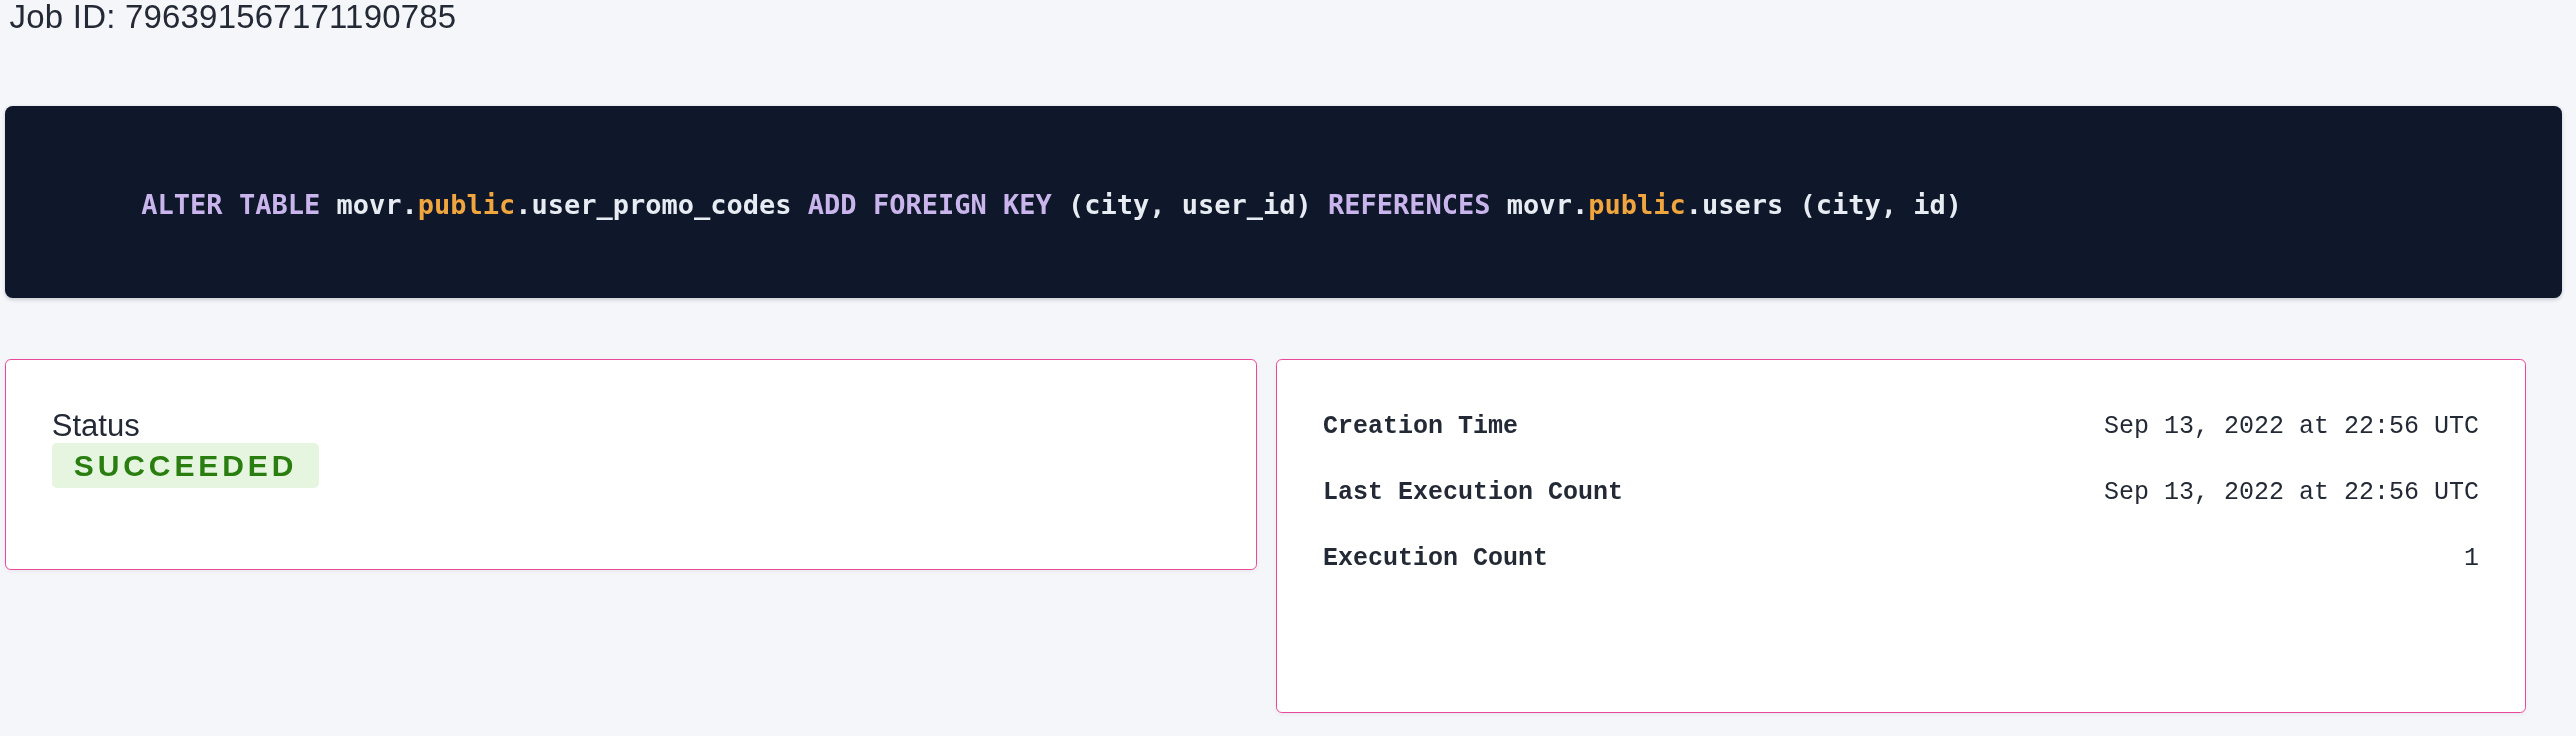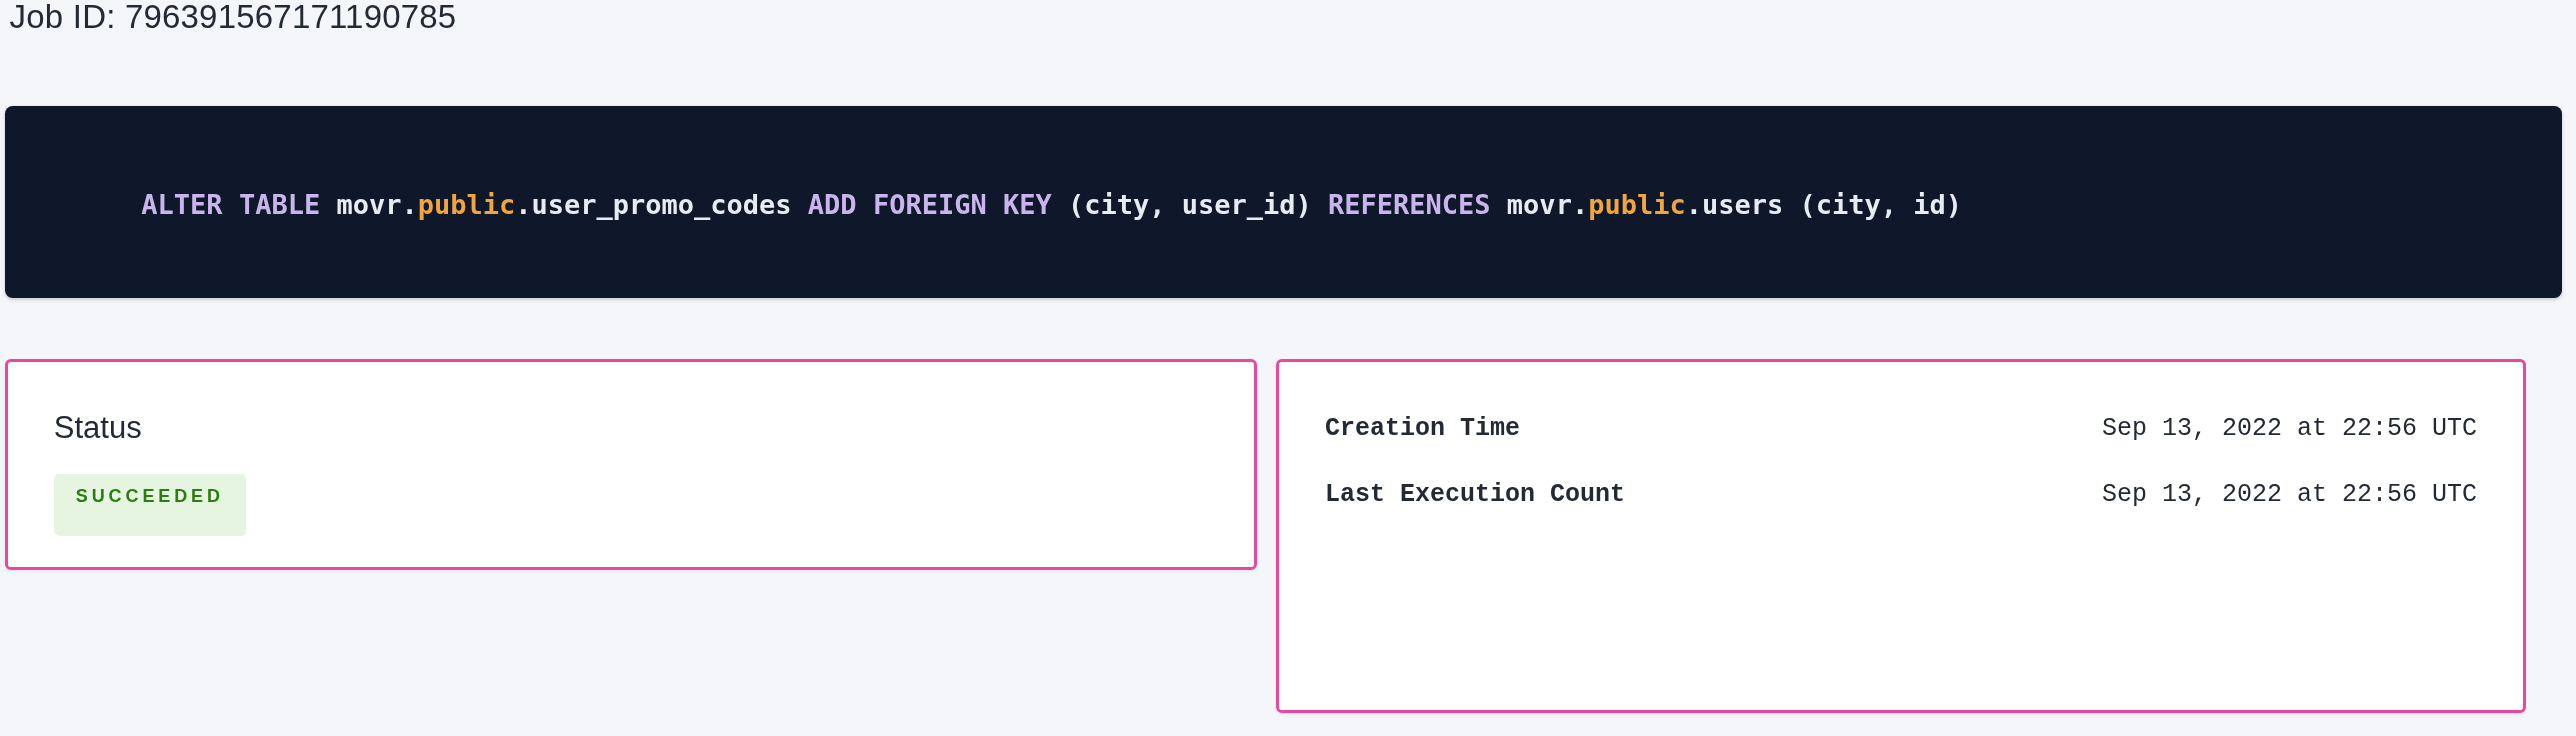--- a/index.html
+++ b/index.html
@@ -47,21 +47,21 @@
   }
   .tok-keyword { color: #C9B5EC; }
   .tok-plain   { color: #E7ECF2; }
   .tok-builtin { color: #F0A53F; }
 
   .card {
     position: absolute;
     top: 359px;
     box-sizing: border-box;
     background: #FFFFFF;
-    border: 3px solid #ec4899;
+    border: 1px solid #ec4899;
     border-radius: 5.8px;
     box-shadow: 0 1.9px 3.9px rgba(36,42,53,0.05);
   }
   .card-status {
     left: 4.8px;
     width: 1252px;
     height: 211px;
     padding: 48px 46px;
   }
   .card-details {
@@ -73,28 +73,27 @@
   }
   .status-title {
     margin: 0;
     font-size: 31px;
     line-height: 35px;
     font-weight: 500;
     color: #242A35;
   }
   .status-badge {
     display: inline-block;
-    margin-top: 29px;
-    height: 62px;
+    height: 45px;
     line-height: 45px;
     padding: 0 22px;
     background: #E5F5E0;
     border-radius: 4.8px;
     color: #2A7E10;
-    font-size: 18px;
+    font-size: 30px;
     font-weight: 700;
     letter-spacing: 3.9px;
   }
   .detail-row {
     display: flex;
     justify-content: space-between;
     align-items: center;
     height: 66px;
   }
   .detail-label {
@@ -129,16 +128,20 @@
 
   <div class="card card-details">
     <div class="detail-row">
       <span class="detail-label">Creation Time</span>
       <span class="detail-value">Sep 13, 2022 at 22:56 UTC</span>
     </div>
     <div class="detail-row">
       <span class="detail-label">Last Execution Count</span>
       <span class="detail-value">Sep 13, 2022 at 22:56 UTC</span>
     </div>
+    <div class="detail-row">
+      <span class="detail-label">Execution Count</span>
+      <span class="detail-value">1</span>
+    </div>
   </div>
 
 </div>
 
 
 </body></html>

